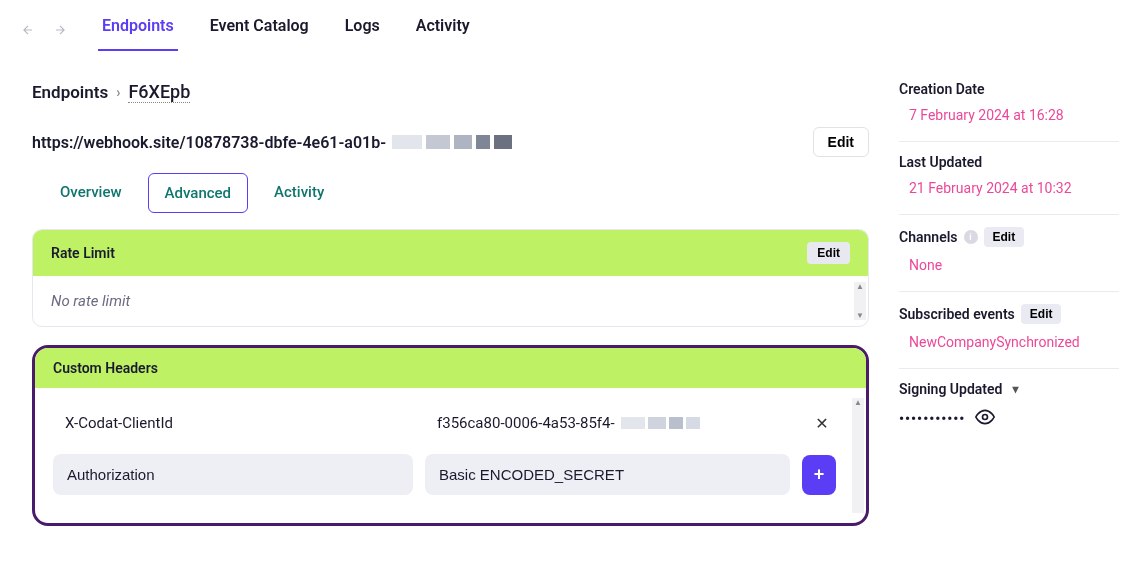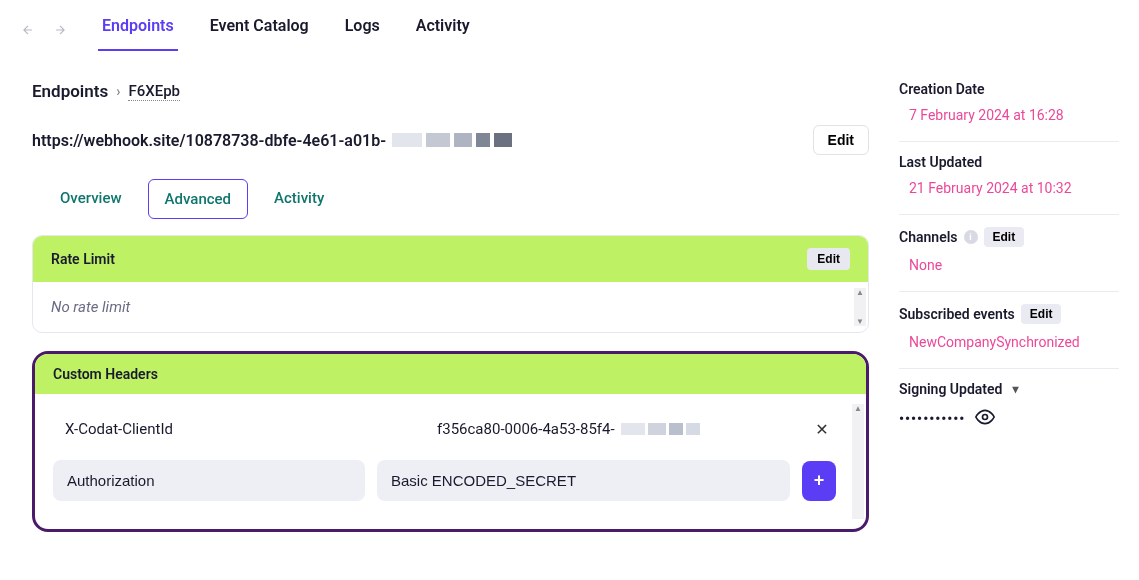--- a/index.html
+++ b/index.html
@@ -45,27 +45,27 @@
       padding: 30px 20px 0 32px;
       gap: 30px;
     }
     .main { flex: 1; min-width: 0; }
     .side { width: 220px; flex-shrink: 0; }
     .breadcrumb {
       display: flex; align-items: center; gap: 8px;
       font-size: 17px; font-weight: 600; margin-bottom: 24px;
     }
     .breadcrumb .crumb-id {
-      font-size: 15px; font-weight: 500; 
+      font-size: 18px; font-weight: 500; 
       border-bottom: 1px dotted #888;
     }
     .chevron-small { color: #888; font-size: 14px; }
     .url-row {
       display: flex; align-items: center; justify-content: space-between;
-      margin-bottom: 24px;
+      margin-bottom: 16px;
     }
     .url-text {
       font-size: 16px; font-weight: 600; color: #1a1a2e;
       display: flex; align-items: center; gap: 4px;
     }
     .redact {
       display: inline-flex; gap: 4px; margin-left: 2px;
     }
     .redact span {
       display: inline-block; height: 14px; background: #d0d4dc;
@@ -121,21 +121,21 @@
     }
     .hk { width: 360px; padding: 10px 12px;}
     .hv { flex: 1; padding: 10px 12px; display: flex; align-items: center; gap: 4px;}
     .hdel {
       width: 28px; text-align: center; cursor: pointer; font-size: 16px; color: #333;
     }
     .hk-input, .hv-input {
       background: #eeeff5; border: none; border-radius: 8px;
       padding: 12px 14px; font-size: 15px; color: #1a1a2e;
     }
-    .hk-input { width: 312px; }
+    .hk-input { width: 360px; }
     .hv-input { flex: 1; }
     .add-btn {
       width: 34px; height: 40px; background: #5b3df5; color: #fff;
       border: none; border-radius: 8px; font-size: 18px; font-weight: 700;
       cursor: pointer;
     }
     .side-section { border-bottom: 1px solid #eaeaf0; padding: 12px 0 18px 0; }
     .side-section:first-child { padding-top: 0; }
     .side-label { font-size: 14px; font-weight: 600; color: #1a1a2e; margin-bottom: 10px; display:flex; align-items:center; gap:6px;}
     .side-value { font-size: 14px; color: #ec4899; margin-left: 10px; }

